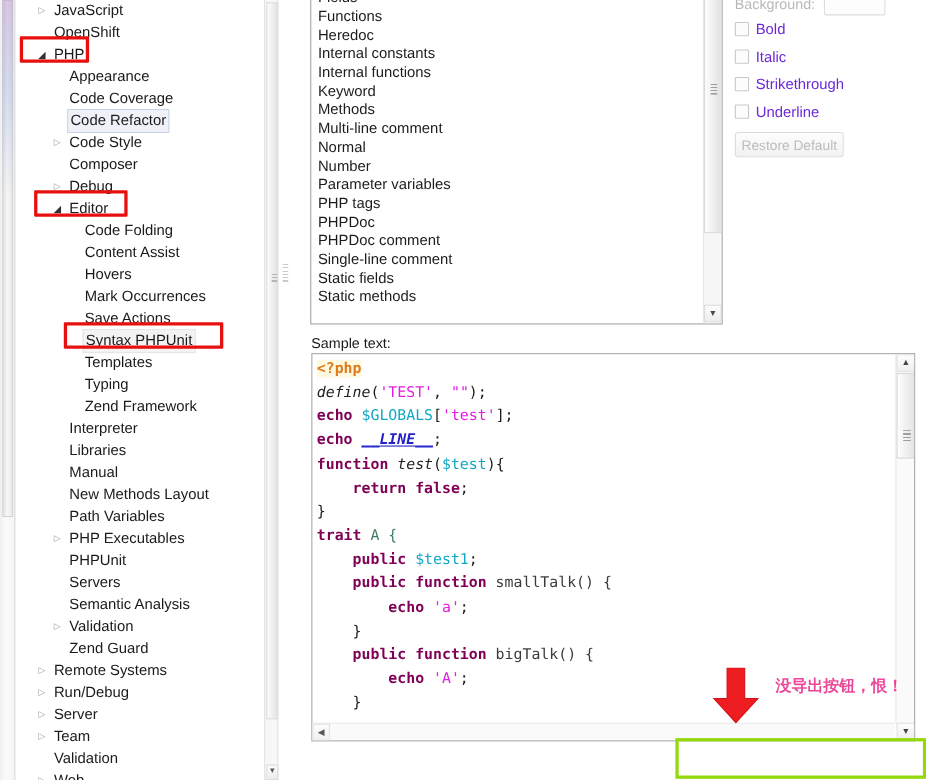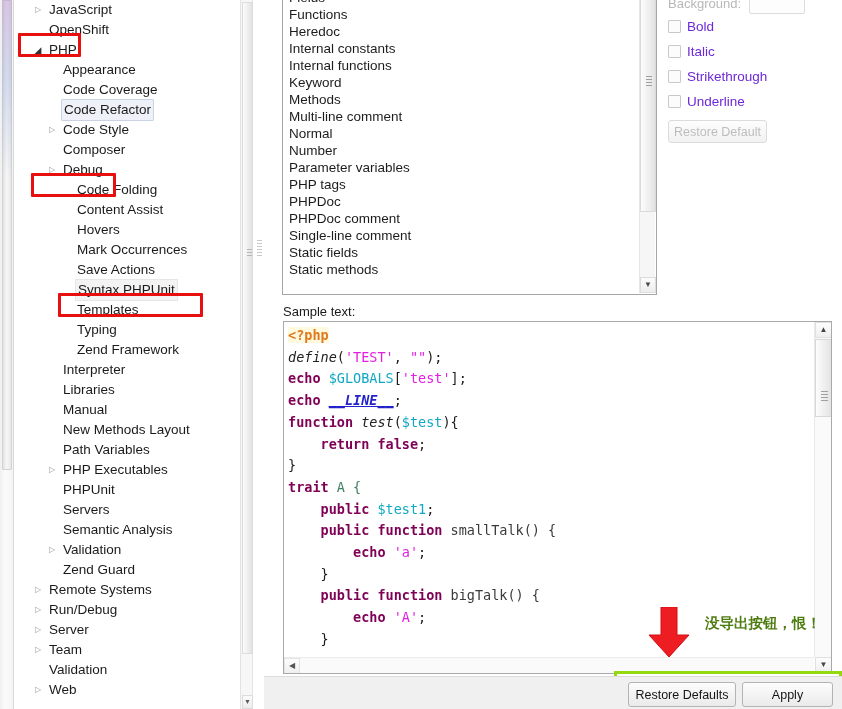--- a/index.html
+++ b/index.html
@@ -199,21 +199,21 @@
     border: 1px solid #e3e3e3; background: linear-gradient(to bottom,#fdfdfd,#efefef);
     text-align: center; font-size: 8px; line-height: 13px; color: #555;
   }
 
   
   .arrow-down {
     position: absolute; left: 645px; top: 607px; width: 48px; height: 52px;
   }
   .cn-note {
     position: absolute; left: 705px; top: 614px;
-    font-size: 14.5px; font-weight: 700; color: #4d7c0f;
+    font-size: 14.5px; font-weight: 700; color: #ec4899;
     font-family: "DejaVu Sans", sans-serif; white-space: nowrap;
   }
   .greenbox {
     position: absolute; left: 614px; top: 671px; width: 228px; height: 37px;
     border: 3px solid #93d90e; pointer-events: none;
   }
 
   
   .bottombar {
     position: absolute; left: 264px; top: 676px; width: 578px; height: 33px;
@@ -242,20 +242,21 @@
   <div class="tree" id="tree">
       <div class="tnode"><span class="arrow collapsed" style="left: 18px;"></span><span class="lbl" style="margin-left: 32px;">JavaScript</span></div>
       <div class="tnode"><span class="lbl" style="margin-left: 32px;">OpenShift</span></div>
       <div class="tnode"><span class="arrow expanded" style="left: 18px;"></span><span class="lbl" style="margin-left: 32px;">PHP</span></div>
       <div class="tnode"><span class="lbl" style="margin-left: 46px;">Appearance</span></div>
       <div class="tnode"><span class="lbl" style="margin-left: 46px; text-align: center;">Code Coverage</span></div>
       <div class="tnode"><span class="lbl sel-blue" style="margin-left: 46px;">Code Refactor</span></div>
       <div class="tnode"><span class="arrow collapsed" style="left: 32px;"></span><span class="lbl" style="margin-left: 46px;">Code Style</span></div>
       <div class="tnode"><span class="lbl" style="margin-left: 46px;">Composer</span></div>
       <div class="tnode"><span class="arrow collapsed" style="left: 32px;"></span><span class="lbl" style="margin-left: 46px;">Debug</span></div>
+      <div class="tnode"><span class="arrow expanded" style="left: 32px;"></span><span class="lbl" style="margin-left: 46px;">Editor</span></div>
       <div class="tnode"><span class="lbl" style="margin-left: 60px;">Code Folding</span></div>
       <div class="tnode"><span class="lbl" style="margin-left: 60px;">Content Assist</span></div>
       <div class="tnode"><span class="lbl" style="margin-left: 60px;">Hovers</span></div>
       <div class="tnode"><span class="lbl" style="margin-left: 60px;">Mark Occurrences</span></div>
       <div class="tnode"><span class="lbl" style="margin-left: 60px;">Save Actions</span></div>
       <div class="tnode"><span class="lbl sel-gray" style="margin-left: 60px;">Syntax PHPUnit</span></div>
       <div class="tnode"><span class="lbl" style="margin-left: 60px;">Templates</span></div>
       <div class="tnode"><span class="lbl" style="margin-left: 60px;">Typing</span></div>
       <div class="tnode"><span class="lbl" style="margin-left: 60px;">Zend Framework</span></div>
       <div class="tnode"><span class="lbl" style="margin-left: 46px;">Interpreter</span></div>
@@ -365,18 +366,14 @@
   <div class="arrow-down">
     <svg width="48" height="52" viewBox="0 0 48 52">
       <polygon points="16,0 32,0 32,28 44,28 24,50 4,28 16,28" fill="#ee1d22" stroke="#d01116" stroke-width="1"></polygon>
     </svg>
   </div>
 
   <div class="cn-note">没导出按钮，恨！</div>
 
   <div class="greenbox"></div>
 
-  <div class="bottombar">
-    <div class="btn" id="btn-restore-defaults">Restore Defaults</div>
-    <div class="btn" id="btn-apply">Apply</div>
-  </div>
 
 </div>
 
 </body></html>

